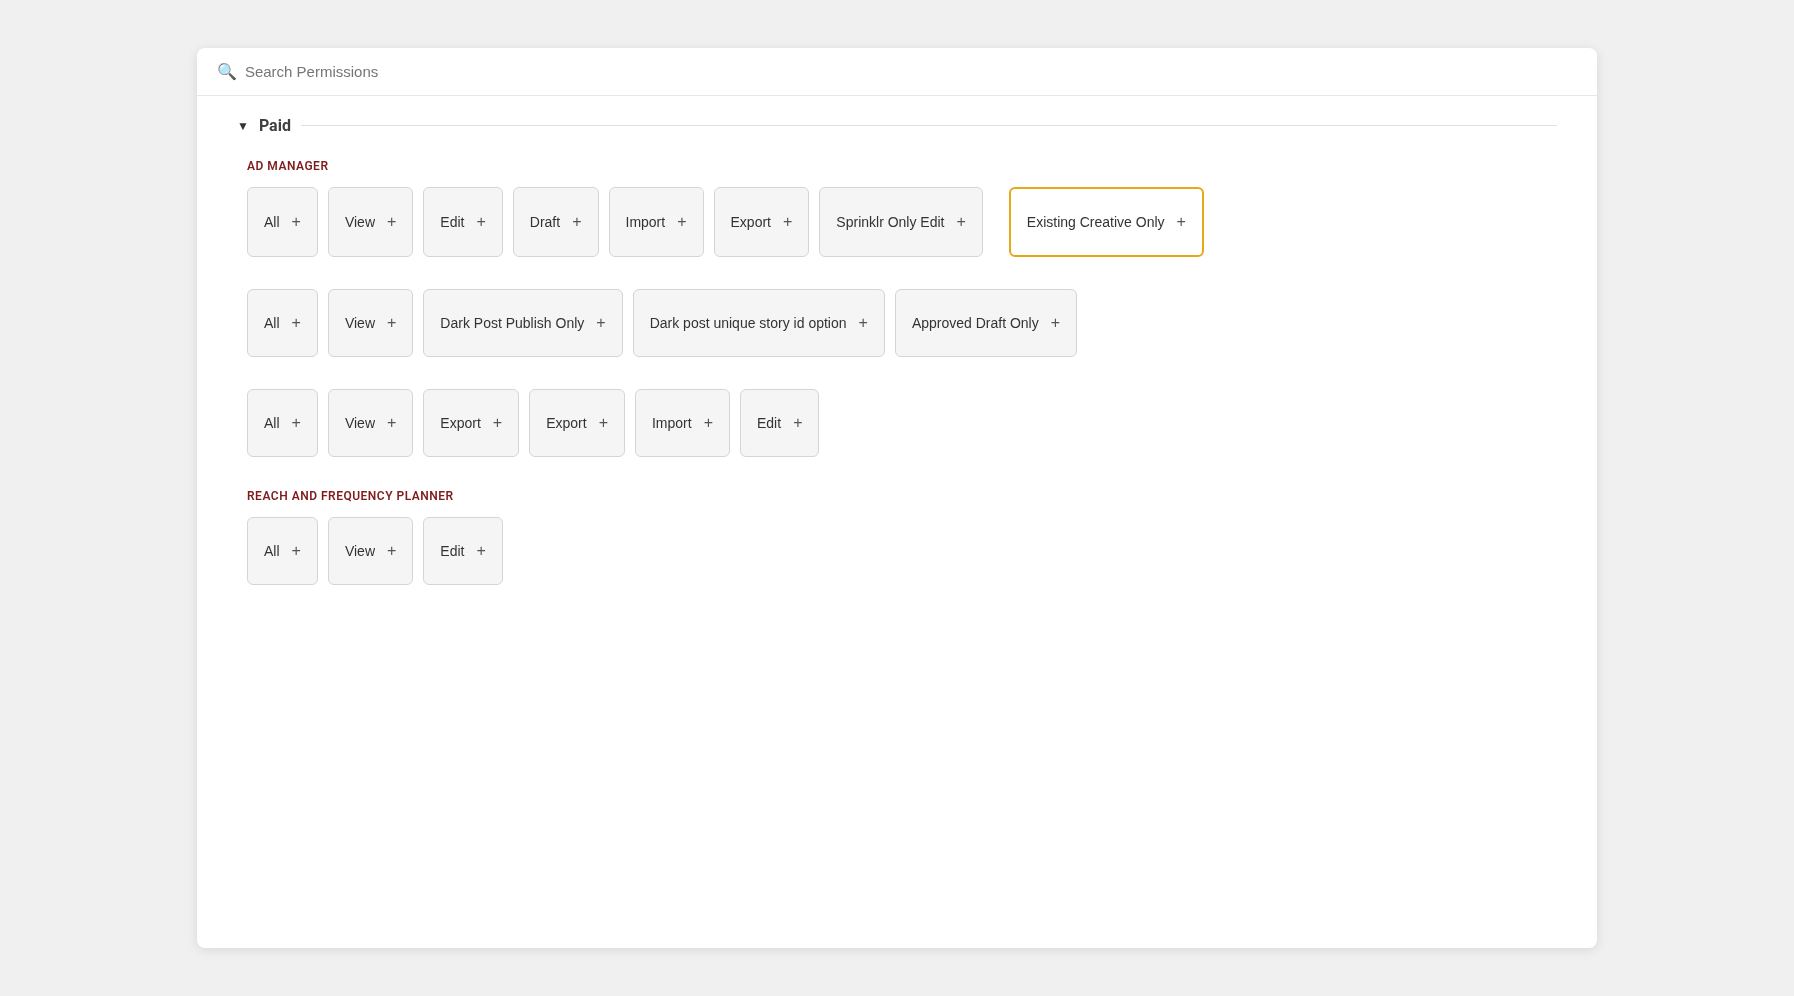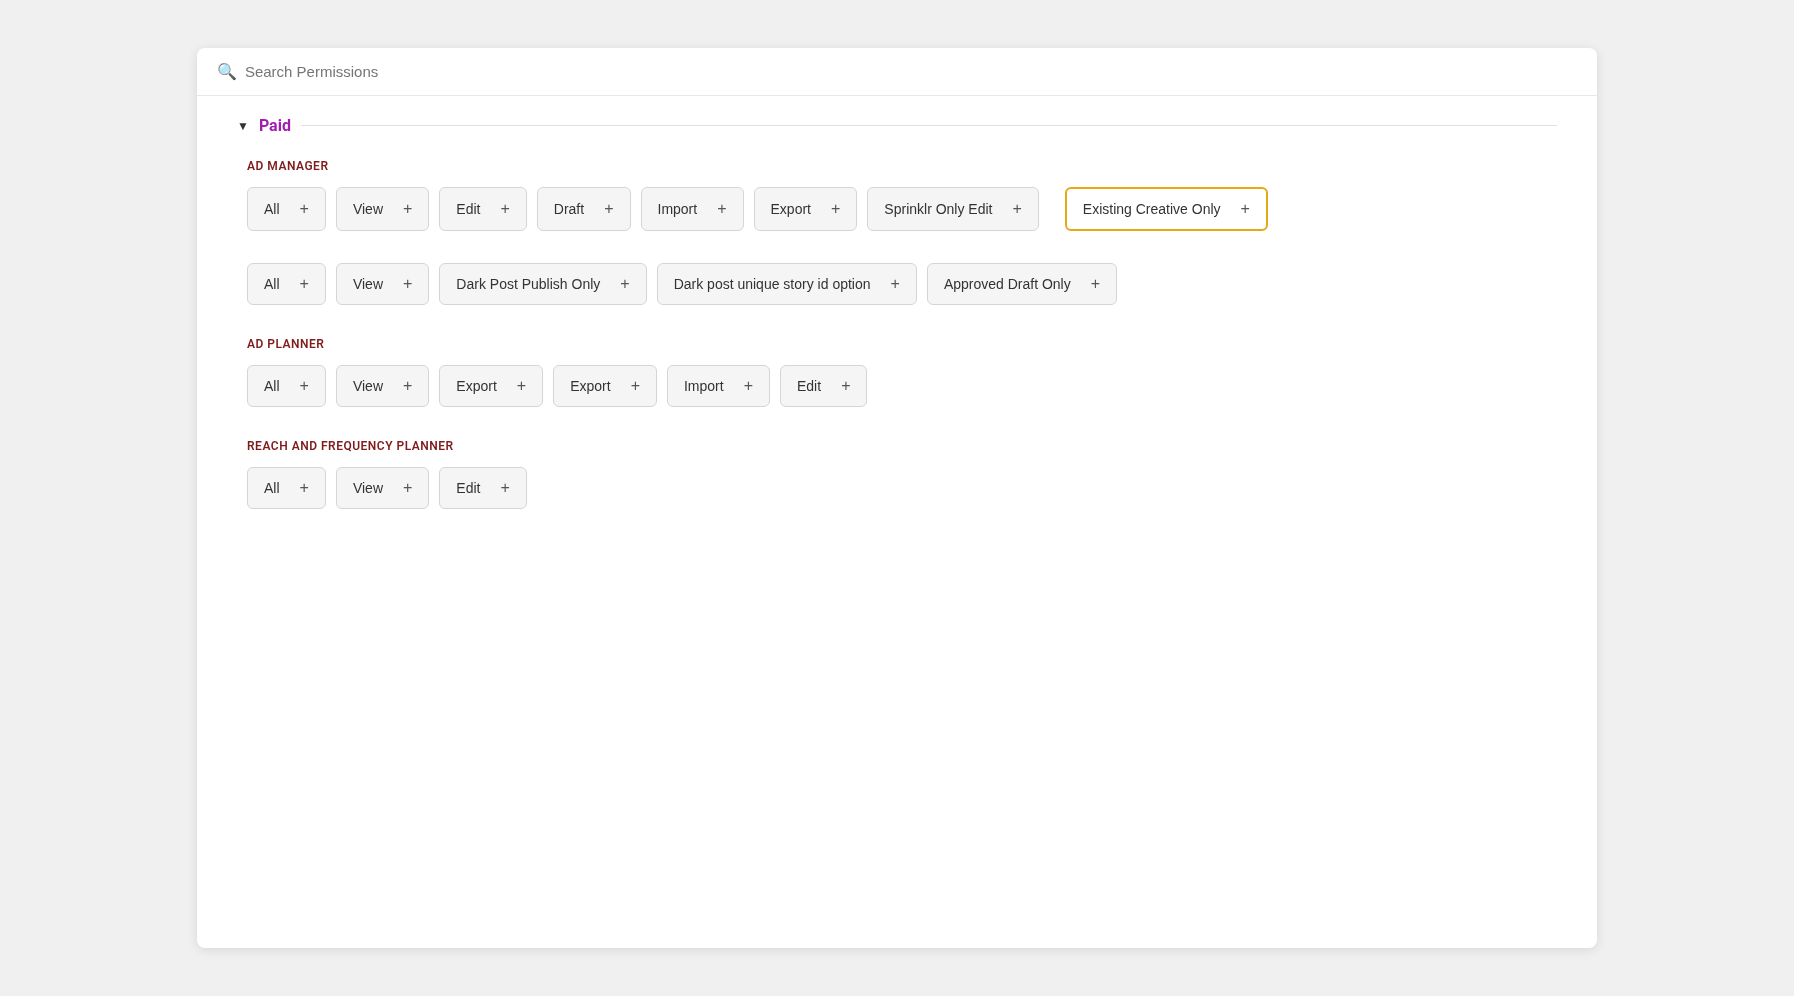--- a/index.html
+++ b/index.html
@@ -60,21 +60,21 @@
     }
 
     .section-header .chevron {
       font-size: 12px;
       color: #333;
     }
 
     .section-title {
       font-size: 16px;
       font-weight: 700;
-      color: #a21caf;
+      color: #404040;
     }
 
     .section-line {
       flex: 1;
       height: 1px;
       background: #e0e0e0;
     }
 
     .subsection {
       margin-bottom: 32px;
@@ -91,22 +91,22 @@
 
     .buttons-row {
       display: flex;
       flex-wrap: wrap;
       gap: 10px;
     }
 
     .perm-btn {
       display: inline-flex;
       align-items: center;
-      gap: 20px;
-      padding: 11px 16px;
+      gap: 12px;
+      padding: 24px 16px;
       border: 1.5px solid #d5d5d5;
       border-radius: 6px;
       background: #f5f5f5;
       font-size: 14px;
       color: #333;
       cursor: pointer;
       white-space: nowrap;
     }
 
     .perm-btn .plus {
@@ -191,21 +191,20 @@
             <span>Dark post unique story id option</span>
             <span class="plus">+</span>
           </button>
           <button class="perm-btn">
             <span>Approved Draft Only</span>
             <span class="plus">+</span>
           </button>
         </div>
       </div>
       <div class="subsection">
-        <div class="subsection-title">AD PLANNER</div>
         <div class="buttons-row">
           <button class="perm-btn">
             <span>All</span>
             <span class="plus">+</span>
           </button>
           <button class="perm-btn">
             <span>View</span>
             <span class="plus">+</span>
           </button>
           <button class="perm-btn">

